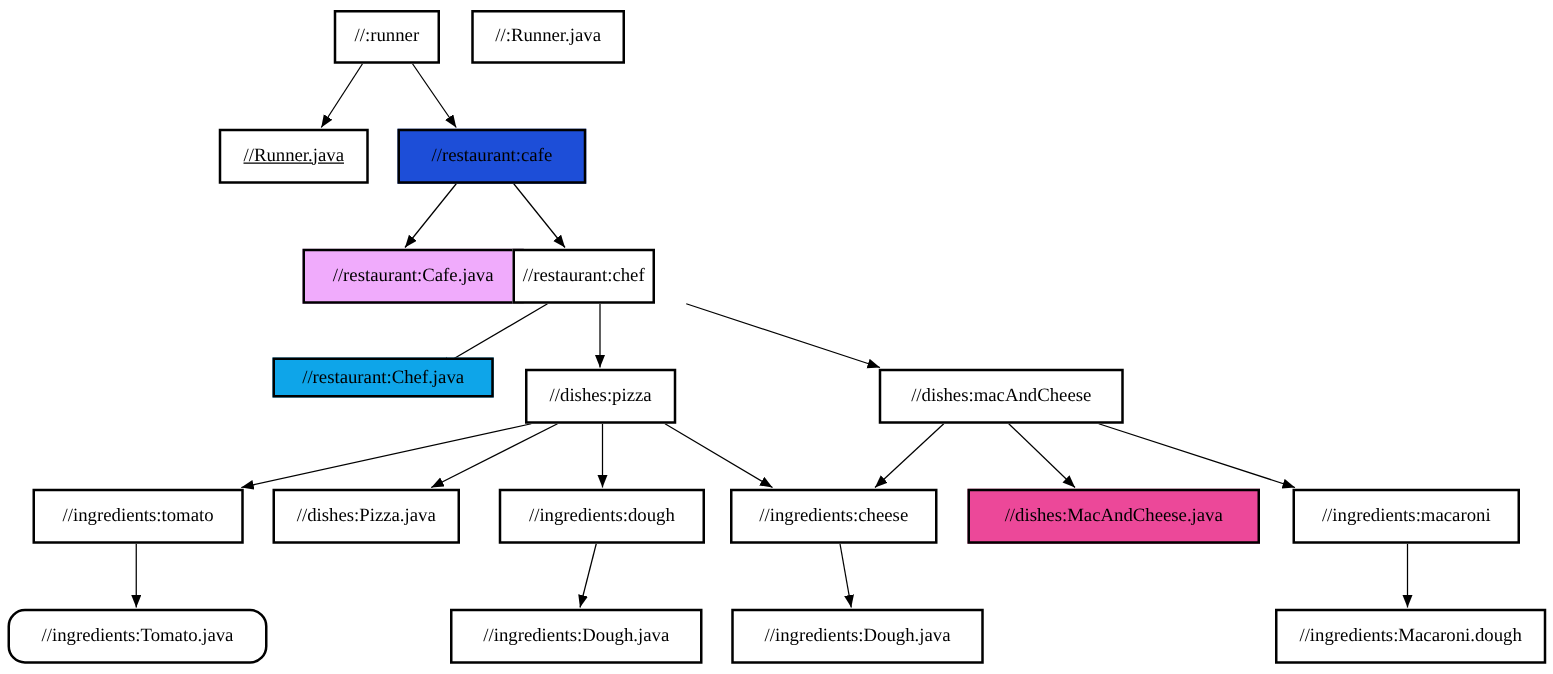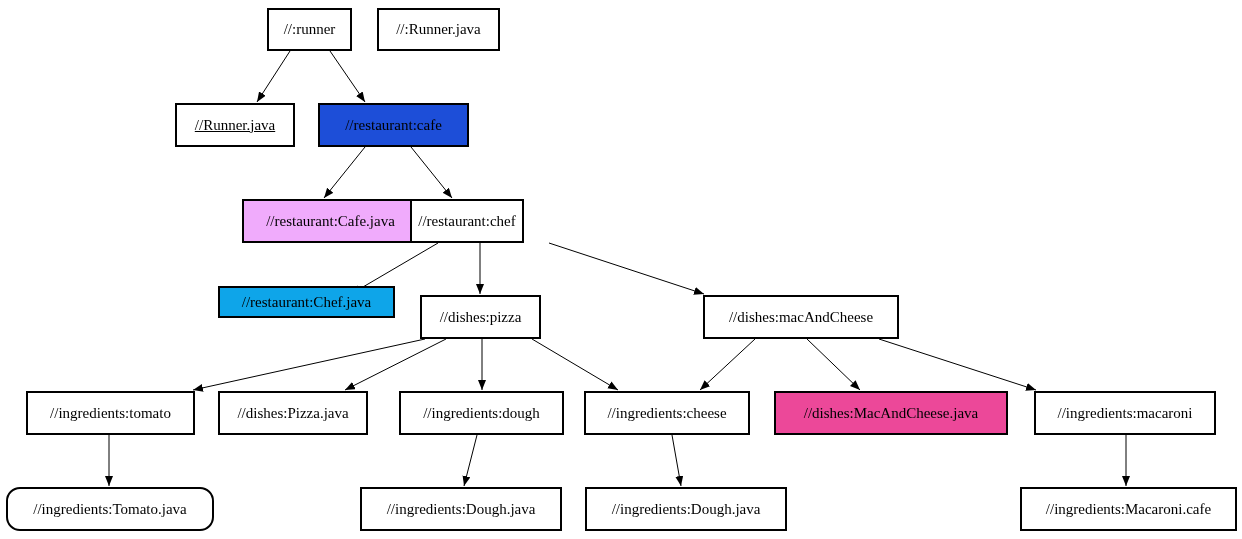--- a/index.html
+++ b/index.html
@@ -122,16 +122,16 @@
       <div class="node" style="left: 6px; top: 487px; width: 208px; height: 44px; background: rgb(255, 255, 255); border-color: rgb(0, 0, 0); border-radius: 14px;">
         <span class="node-label">//ingredients:Tomato.java</span>
       </div>
       <div class="node" style="left: 360px; top: 487px; width: 202px; height: 44px; background: rgb(255, 255, 255); border-color: rgb(0, 0, 0);">
         <span class="node-label">//ingredients:Dough.java</span>
       </div>
       <div class="node" style="left: 585px; top: 487px; width: 202px; height: 44px; background: rgb(255, 255, 255); border-color: rgb(0, 0, 0);">
         <span class="node-label">//ingredients:Dough.java</span>
       </div>
       <div class="node" style="left: 1020px; top: 487px; width: 217px; height: 44px; background: rgb(255, 255, 255); border-color: rgb(0, 0, 0);">
-        <span class="node-label">//ingredients:Macaroni.cafe</span>
+        <span class="node-label">//ingredients:Macaroni.dough</span>
       </div>
     </div>
 </div>
 
 </body></html>

